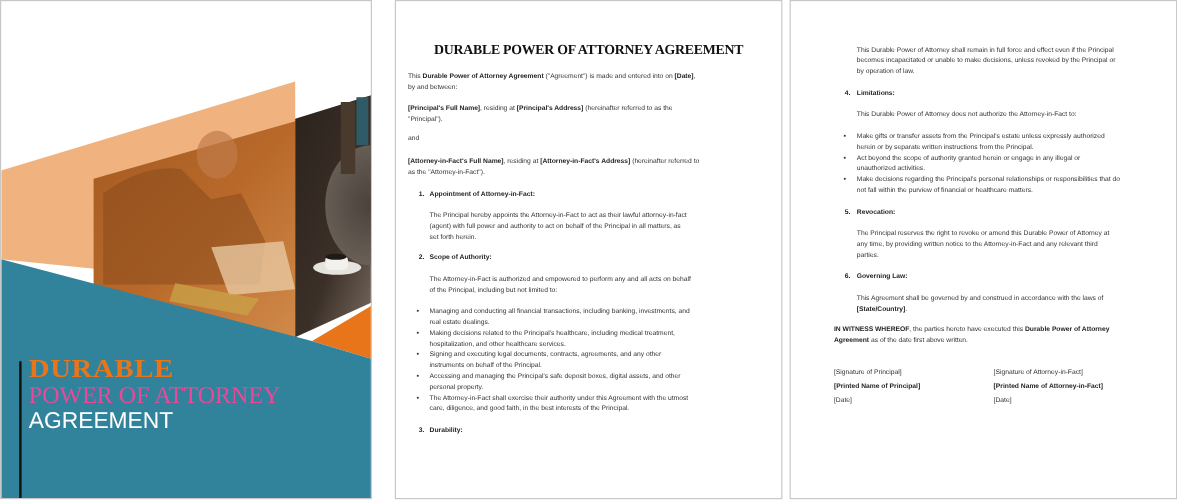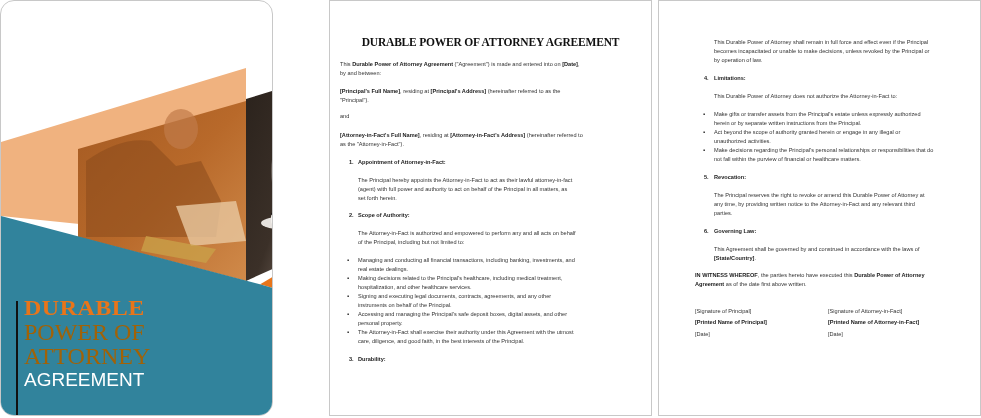--- a/index.html
+++ b/index.html
@@ -4,33 +4,33 @@
 <style>
   html, body { margin:0; padding:0; }
   body {
     width:981px; height:418px; background:#ffffff; position:relative; overflow:hidden;
     font-family:"Liberation Sans", sans-serif;
   }
   .page {
     position:absolute; top:0; height:416px; background:#ffffff;
     border:1px solid #c8c8c8; box-sizing:border-box; overflow:hidden;
   }
-  #p1 { left:0; width:273px;border-radius:14px; }
+  #p1 { left:0; width:310px; }
   #p2 { left:329px; width:323px;text-decoration:underline; }
   #p3 { left:658px; width:323px; }
 
   
   .cover svg { position:absolute; left:0; top:0; }
   .cover-bar { position:absolute; left:15px; top:300px; width:1.5px; height:116px; background:#111; }
   .cover-title { position:absolute; left:23px; top:296px; line-height:1; }
   .ct1 {
     font-family:"Liberation Serif", serif; font-weight:bold; font-size:24px;
     color:#e8751a; letter-spacing:0.5px; display:block; height:22px; transform:scaleY(0.9); transform-origin:left top;
   }
-  .ct2 { font-family:"Liberation Serif", serif; color:#a16207; font-size:24px; display:block; margin-top:1px; }
+  .ct2 { font-family:"Liberation Serif", serif; color:#ec4899; font-size:20px; display:block; margin-top:1px; }
   .ct3 { font-family:"Liberation Sans", sans-serif; color:#fff; font-size:19px; display:block; margin-top:2px; }
 
   
   .doc { position:absolute; left:0; top:0; width:100%; height:100%; color:#333; font-size:5.6px; line-height:9px; }
   .doc b { color:#222; }
   .h1 {
     position:absolute; left:0; width:100%; top:37px; text-align:center;
     font-family:"Liberation Serif", serif; font-weight:bold; font-size:11.5px; color:#111; letter-spacing:-0.2px;
   }
   .para { position:absolute; }

